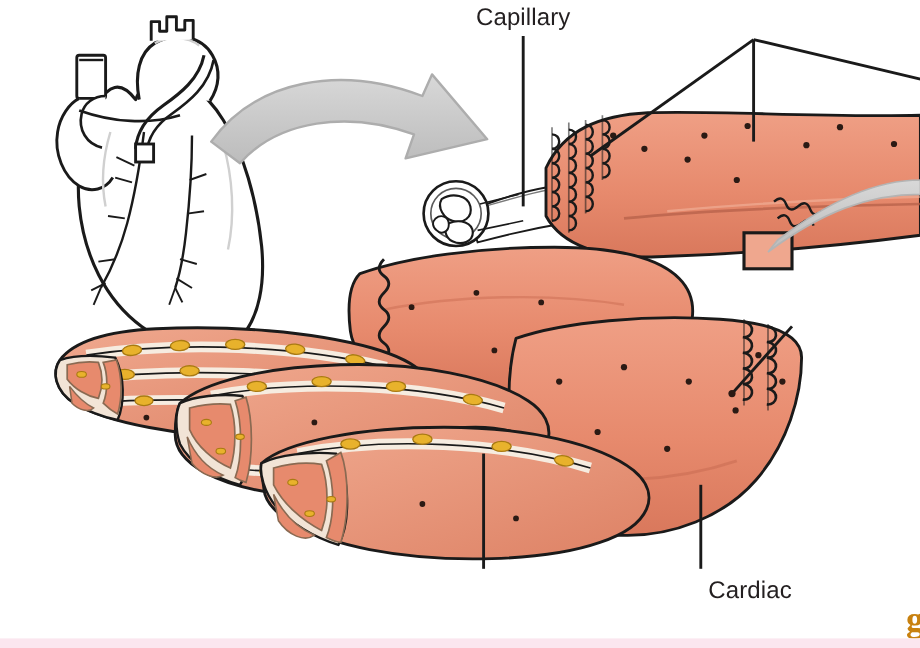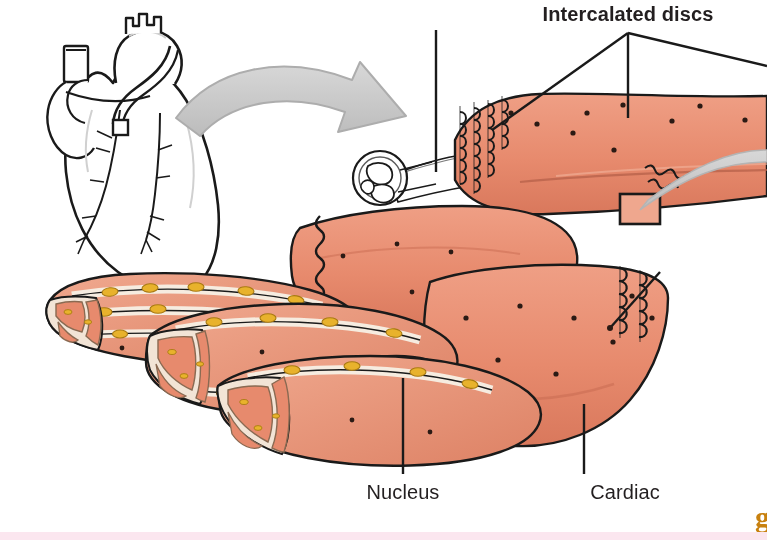--- a/index.html
+++ b/index.html
@@ -412,25 +412,24 @@
 
       <path d="M660 272 L610 328" fill="none" stroke="#1a1a1a" stroke-width="2.4"></path>
       <circle cx="610" cy="328" r="3" fill="#2b1a14"></circle>
 
       <path d="M403 378 L403 474" fill="none" stroke="#1a1a1a" stroke-width="2.4"></path>
 
       <path d="M584 404 L584 474" fill="none" stroke="#1a1a1a" stroke-width="2.4"></path>
     </g>
   </svg>
 
-
-  <div class="label bold center" style="left:628px; top:3px;">Intercalated discs</div>
-
-
-  <div class="label center" style="left:403px; top:481px;">Nucleus</div>
+  <div class="label center" style="left:436px; top:4px;">Capillary</div>
+
+
+
 
   <div class="label center" style="left:625px; top:481px;">Cardiac</div>
 
 
   <div id="corner-glyph">g</div>
 
   <div id="bottom-band"></div>
 </div>
 
 </body></html>

